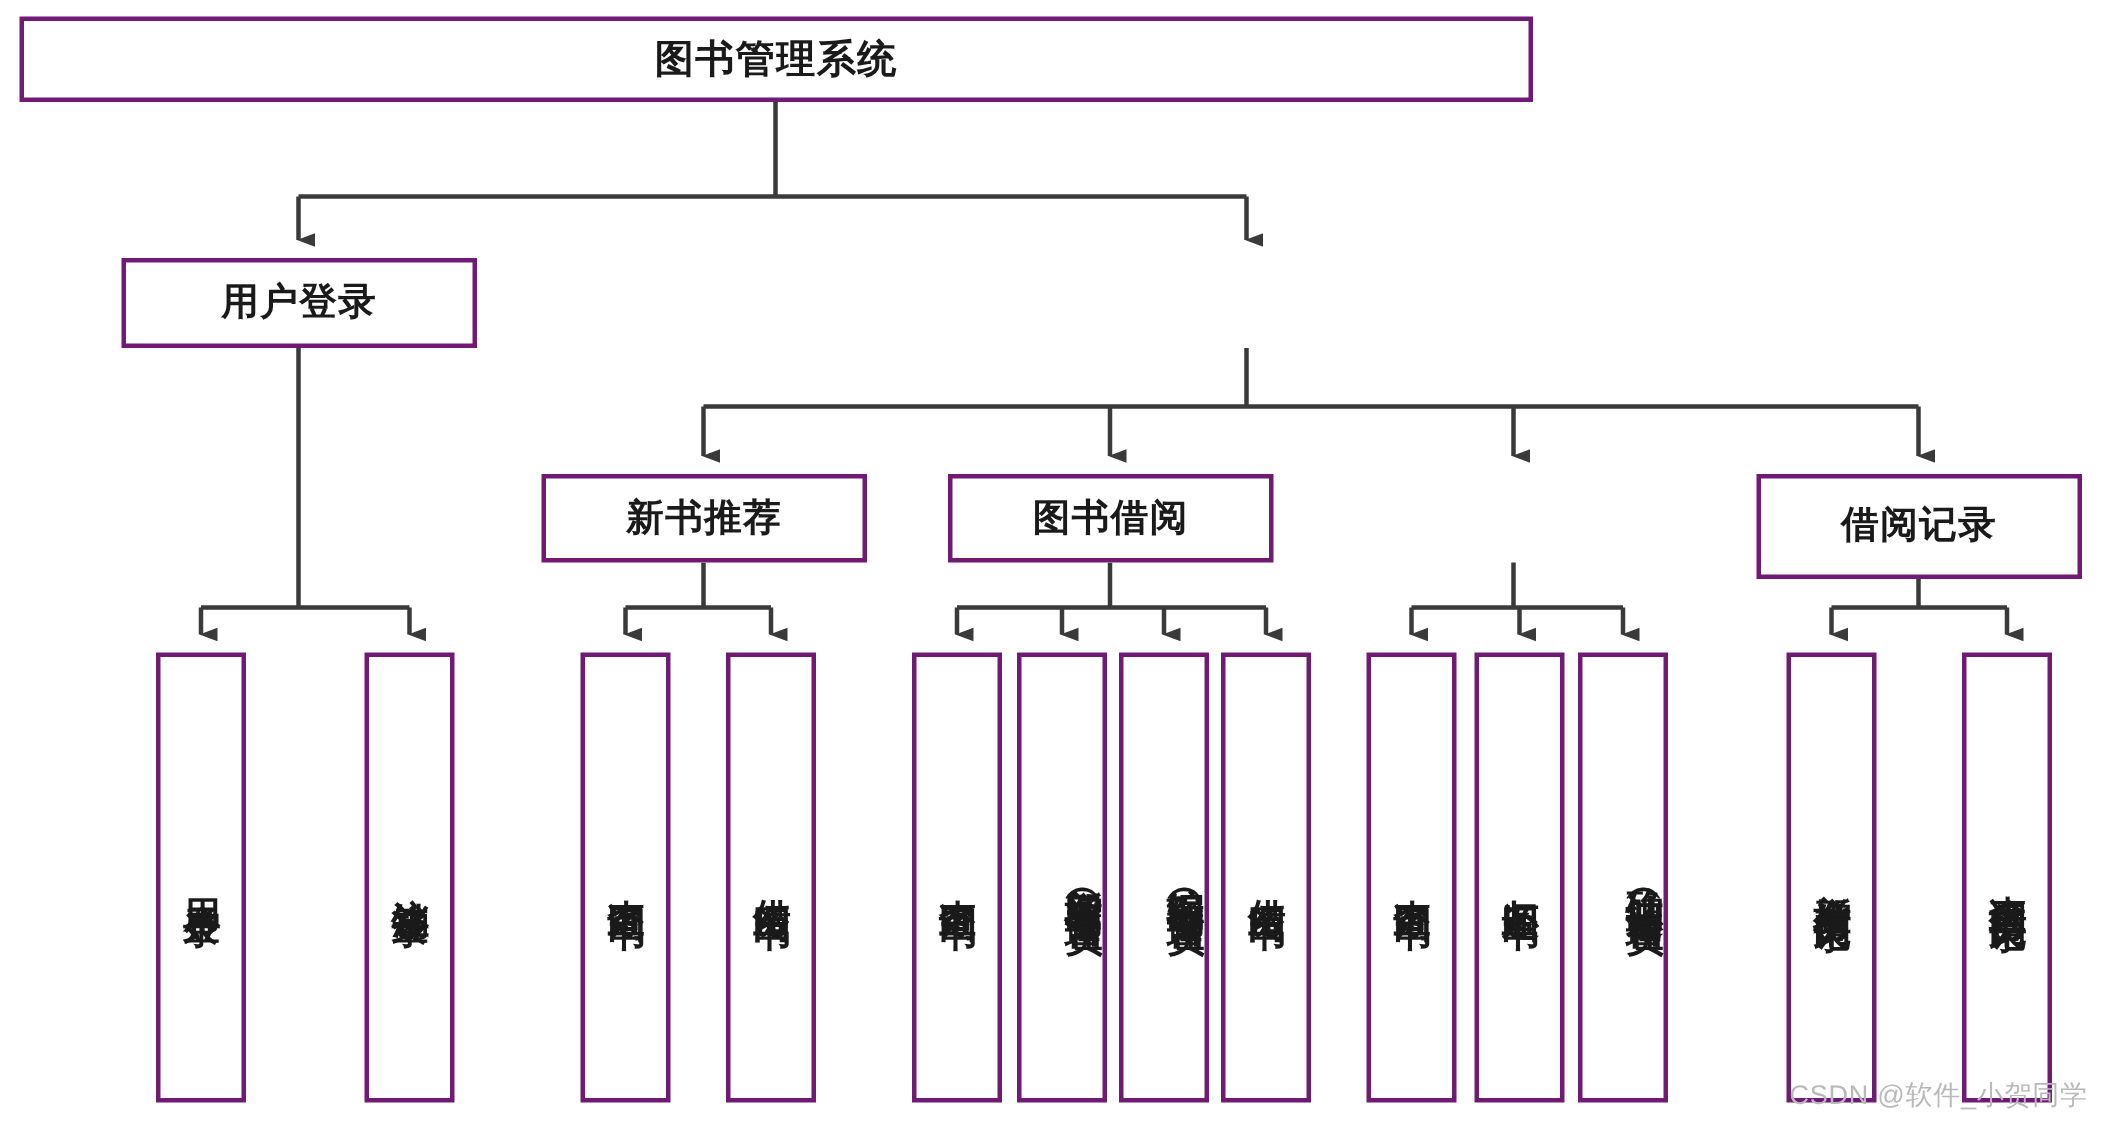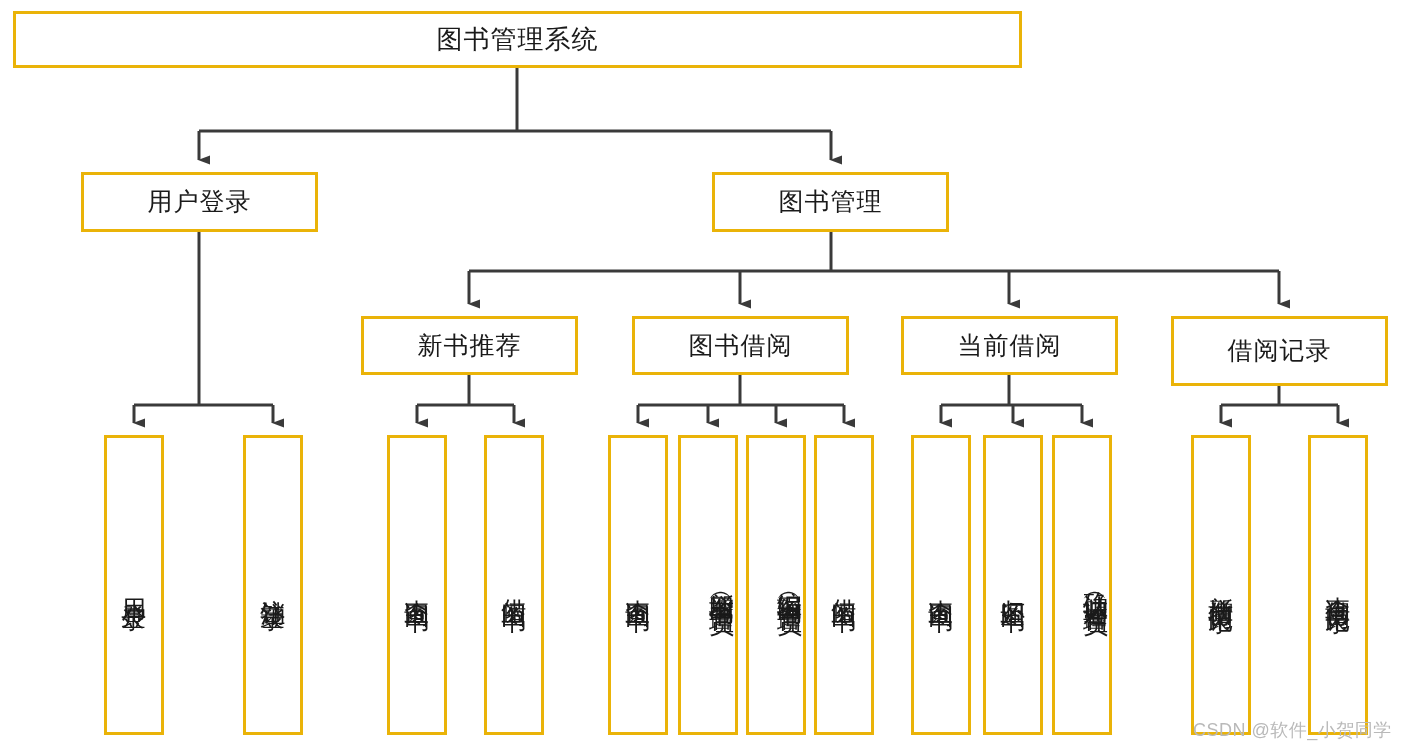--- a/index.html
+++ b/index.html
@@ -21,26 +21,27 @@
     position: absolute;
     left: 0;
     top: 0;
     width: 1405px;
     height: 747px;
     pointer-events: none;
   }
   .node {
     position: absolute;
     box-sizing: border-box;
-    border: 3px solid #eab308;
+    border: 3px solid #701a75;
     background: #ffffff;
     display: flex;
     align-items: center;
     justify-content: center;
     color: #1a1a1a;
+    font-weight: bold;
   }
   .node.horiz {
     font-size: 25px;
     letter-spacing: 1px;
     line-height: 1.1;
   }
   .node.root {
     font-size: 26px;
   }
   .node.vert {
@@ -123,32 +124,26 @@
     </g>
   </svg>
 
   <div class="node horiz root" style="left:13px; top:11px; width:1009px; height:57px;">
     <span>图书管理系统</span>
   </div>
 
   <div class="node horiz" style="left:81px; top:172px; width:237px; height:60px;">
     <span>用户登录</span>
   </div>
-  <div class="node horiz" style="left:712px; top:172px; width:237px; height:60px;">
-    <span>图书管理</span>
-  </div>
 
   <div class="node horiz" style="left:632px; top:316px; width:217px; height:59px;">
     <span>图书借阅</span>
   </div>
   <div class="node horiz" style="left:361px; top:316px; width:217px; height:59px;">
     <span>新书推荐</span>
-  </div>
-  <div class="node horiz" style="left:901px; top:316px; width:217px; height:59px;">
-    <span>当前借阅</span>
   </div>
   <div class="node horiz" style="left:1171px; top:316px; width:217px; height:70px;">
     <span>借阅记录</span>
   </div>
 
   <div class="node vert centered" style="left:104px; top:435px; width:60px; height:300px;">
     <span>用户登录</span>
   </div>
   <div class="node vert centered" style="left:243px; top:435px; width:60px; height:300px;">
     <span>注销登录</span>

